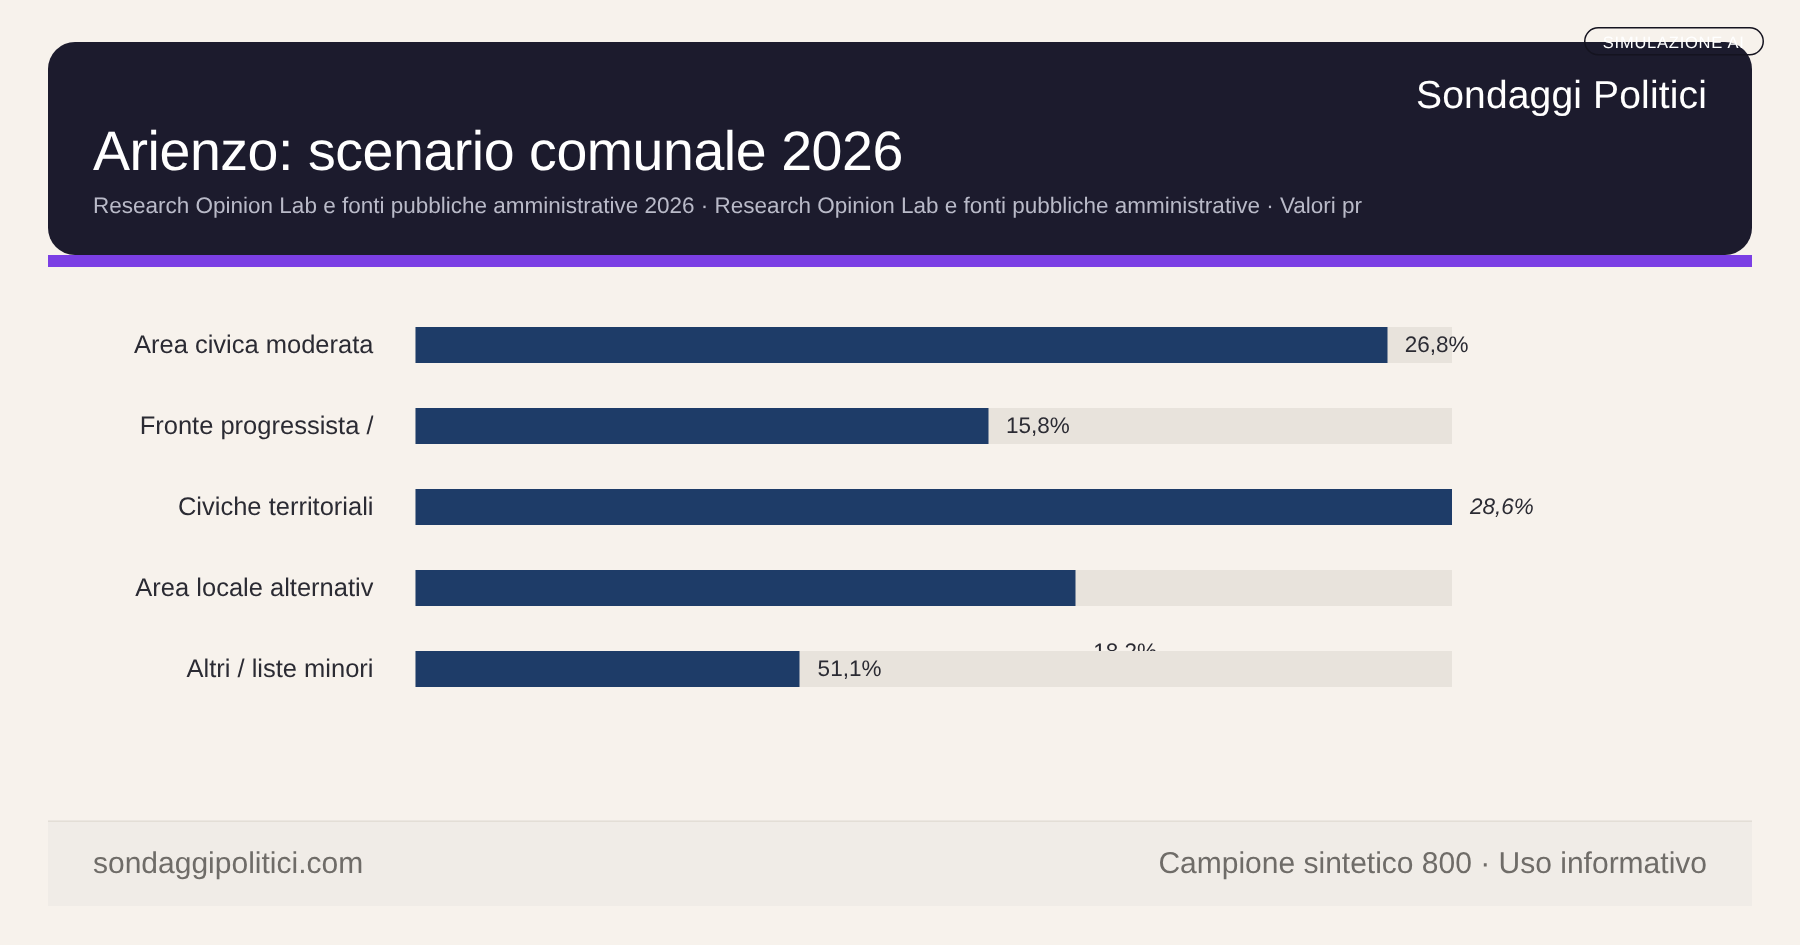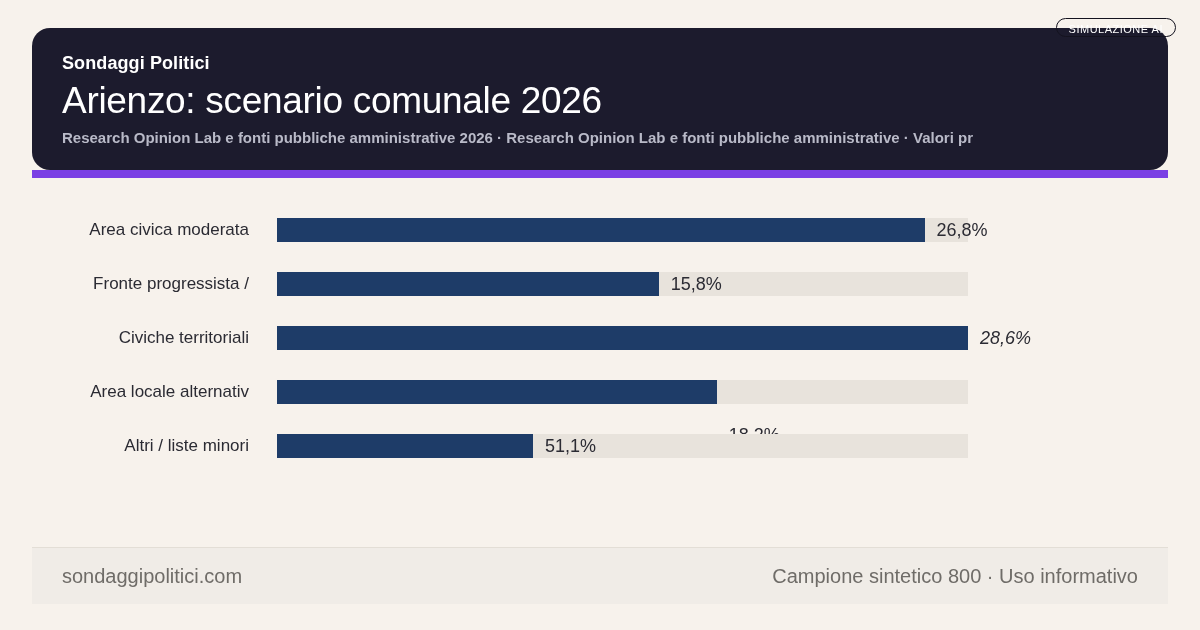--- a/index.html
+++ b/index.html
@@ -27,40 +27,41 @@
     position: relative;
     background: #1c1b2d;
     border-radius: 18px;
     height: 142px;
     box-sizing: border-box;
     padding: 22px 30px 0 30px;
     overflow: visible;
   }
   .kicker {
     color: #ffffff;
-    font-size: 18px;
+    font-size: 26px;
     line-height: 26px;
     letter-spacing: 0.1px;
     margin: 0 0 2px 0;
-    font-weight: 700;
+    font-weight: 400;
+    text-align: right;
   }
   .headline {
     color: #ffffff;
     font-size: 37px;
     line-height: 46px;
     font-weight: 400;
     letter-spacing: -0.3px;
     margin: 0 0 4px 0;
     white-space: nowrap;
   }
   .subline {
     color: #b9bac8;
     font-size: 15px;
     line-height: 20px;
-    font-weight: 700;
+    font-weight: 400;
     margin: 0;
     white-space: nowrap;
     overflow: hidden;
   }
   .sim-badge {
     position: absolute;
     top: -10px;
     right: -8px;
     border: 1.5px solid #14131f;
     border-radius: 14px;
@@ -118,21 +119,21 @@
     position: absolute;
     left: 0;
     top: 0;
     height: 24px;
     background: #1e3c68;
   }
   .value {
     position: absolute;
     top: 50%;
     transform: translateY(-50%);
-    font-size: 18px;
+    font-size: 15px;
     color: #2b2b33;
     white-space: nowrap;
   }
 
   
   .footer {
     position: absolute;
     left: 32px;
     top: 547px;
     width: 1136px;

